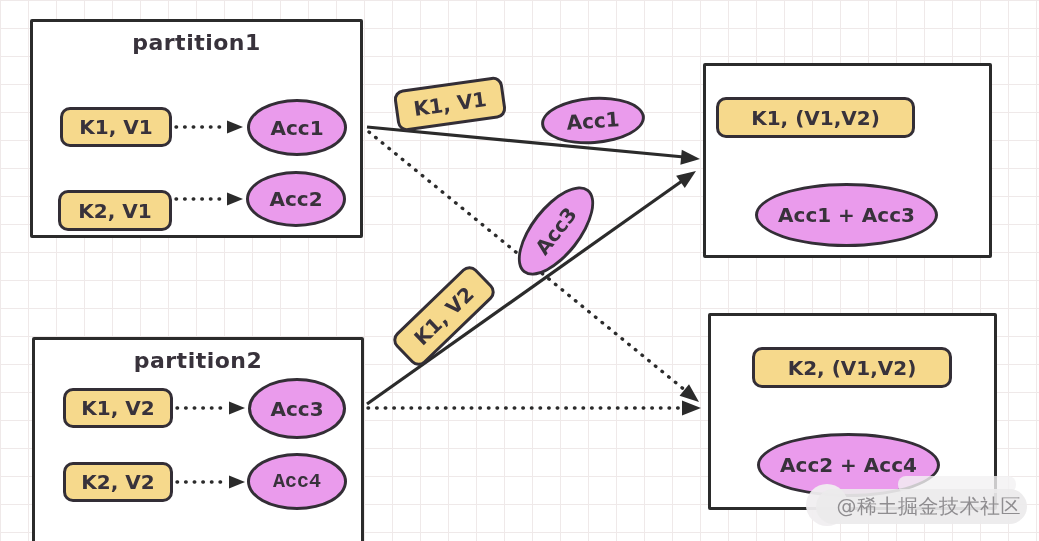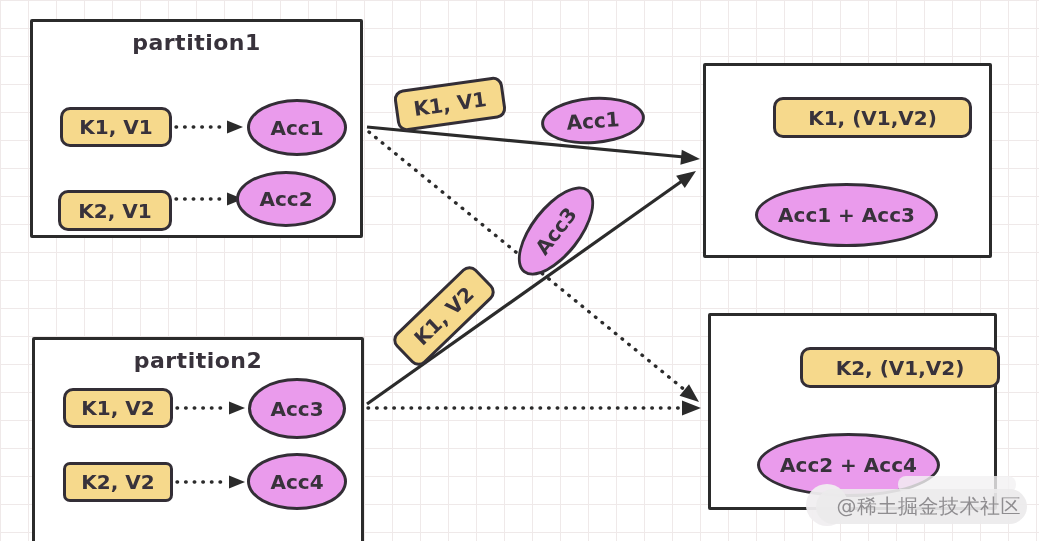--- a/index.html
+++ b/index.html
@@ -121,31 +121,31 @@
     <polygon points="-19,-7.5 0,0 -19,7.5" transform="translate(696,171) rotate(-35.2)"></polygon>
     <line class="dotted" x1="369" y1="132" x2="686" y2="391"></line>
     <polygon points="-19,-7.5 0,0 -19,7.5" transform="translate(699,402) rotate(39.2)"></polygon>
     <line class="dotted" x1="368" y1="408" x2="684" y2="408"></line>
     <polygon points="-19,-7.5 0,0 -19,7.5" transform="translate(701,408)"></polygon>
   </svg>
 
   <div class="node-kv" style="left:60px; top:107px; width:112px; height:40px;">K1, V1</div>
   <div class="node-acc" style="left:247px; top:99px; width:100px; height:57px;">Acc1</div>
   <div class="node-kv" style="left:58px; top:190px; width:114px; height:41px;">K2, V1</div>
-  <div class="node-acc" style="left:236px; top:171px; width:100px; height:56px;">Acc2</div>
+  <div class="node-acc" style="left:246px; top:171px; width:100px; height:56px;">Acc2</div>
 
   <div class="node-kv" style="left:63px; top:388px; width:110px; height:40px;">K1, V2</div>
   <div class="node-acc" style="left:248px; top:378px; width:98px; height:61px;">Acc3</div>
-  <div class="node-kv" style="left:63px; top:462px; width:110px; height:40px;border-radius:7px;">K2, V2</div>
-  <div class="node-acc" style="left:247px; top:453px; width:100px; height:57px;">Acc4</div>
+  <div class="node-kv" style="left:63px; top:462px; width:110px; height:40px;">K2, V2</div>
+  <div class="node-acc" style="left:247px; top:453px; width:100px; height:57px;font-family:Liberation Mono, monospace;">Acc4</div>
 
-  <div class="node-kv wide" style="left:773px; top:97px; width:199px; height:41px;">K1, (V1,V2)</div>
+  <div class="node-kv wide" style="left:716px; top:97px; width:199px; height:41px;">K1, (V1,V2)</div>
   <div class="node-acc" style="left:755px; top:183px; width:183px; height:64px;">Acc1 + Acc3</div>
 
-  <div class="node-kv wide" style="left:752px; top:347px; width:200px; height:41px;margin-left:48px;">K2, (V1,V2)</div>
+  <div class="node-kv wide" style="left:752px; top:347px; width:200px; height:41px;">K2, (V1,V2)</div>
   <div class="node-acc" style="left:757px; top:433px; width:183px; height:64px;">Acc2 + Acc4</div>
 
   <div class="node-kv" style="left:395px; top:83px; width:110px; height:42px; transform:rotate(-8deg);">K1, V1</div>
   <div class="node-acc" style="left:541px; top:97px; width:104px; height:47px; transform:rotate(-4deg);">Acc1</div>
   <div class="node-acc" style="left:503px; top:206px; width:106px; height:50px; transform:rotate(-52deg);">Acc3</div>
   <div class="node-kv" style="left:388px; top:295px; width:112px; height:42px; transform:rotate(-44deg);">K1, V2</div>
 
   <div class="watermark-smudge"></div>
   <div class="watermark-circle"></div>
   <div class="watermark-pill">@稀土掘金技术社区</div>

